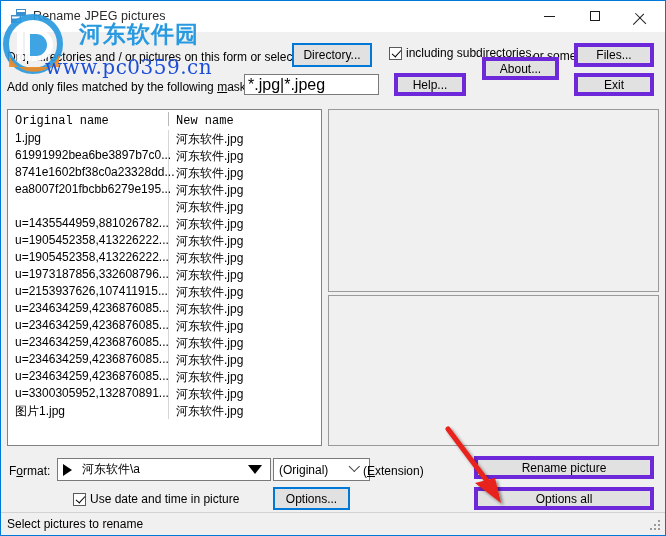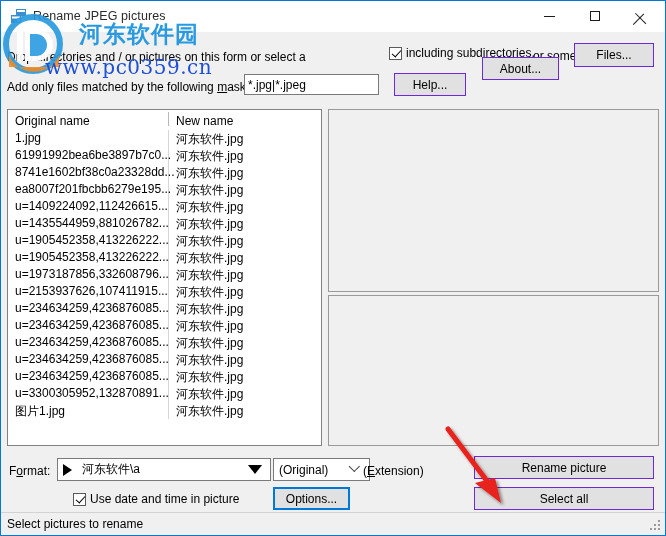--- a/index.html
+++ b/index.html
@@ -86,21 +86,21 @@
     position: absolute;
     font-size: 12px;
     color: #000000;
     white-space: nowrap;
   }
   .lbl u { text-decoration: underline; }
 
   .btn {
     position: absolute;
     background: #e1e1e1;
-    border: 1px solid #6d28d9;
+    border: 4px solid #6d28d9;
     box-sizing: border-box;
     font-family: "Liberation Sans", sans-serif;
     font-size: 12px;
     color: #000000;
     display: flex;
     align-items: center;
     justify-content: center;
     cursor: default;
     padding: 0;
     line-height: 1;
@@ -108,21 +108,21 @@
   .btn.focus {
     border: 2px solid #0078d7;
   }
 
   .textbox {
     position: absolute;
     background: #ffffff;
     border: 1px solid #7a7a7a;
     box-sizing: border-box;
     font-family: "Liberation Sans", sans-serif;
-    font-size: 12px;
+    font-size: 16px;
     color: #000000;
     padding: 0 1px 0 3px;
     display: flex;
     align-items: center;
     outline: none;
   }
 
   .chk-wrap {
     position: absolute;
     display: flex;
@@ -153,20 +153,21 @@
   .listbox {
     position: absolute;
     background: #ffffff;
     border: 1px solid #828282;
     box-sizing: border-box;
     overflow: hidden;
   }
   .list-header {
     position: relative;
     height: 20px;
+    font-family: Liberation Mono, monospace;
   }
   .hdr-cell {
     position: absolute;
     top: 4px;
     font-size: 12px;
     color: #000;
     white-space: nowrap;
   }
   .row {
     position: relative;
@@ -329,38 +330,40 @@
     </div>
     <div class="win-btn win-close">
       <div class="glyph-close"></div>
     </div>
   </div>
 
   <div class="toppanel">
 
     <div class="lbl" style="left:6px; top:18px;">Drop directories and / or pictures on this form or select a</div>
 
+    <div class="btn focus" style="left:291px; top:11px; width:80px; height:24px;">Directory...</div>
 
     <div class="chk-wrap" style="left:388px; top:14px;">
       <span class="chk-box checked"></span>
       <span>including subdirectories,</span>
     </div>
 
     <div class="lbl" style="left:532px; top:17px;">or some</div>
 
     <div class="btn" style="left:573px; top:11px; width:80px; height:24px;">Files...</div>
 
     <div class="lbl" style="left:6px; top:48px;">
       <span>Add only files matched by the following </span><u>m</u><span>ask(s) :</span>
     </div>
 
     <div class="textbox" style="left:243px; top:42px; width:135px; height:21px;">*.jpg|*.jpeg</div>
 
     <div class="btn" style="left:393px; top:41px; width:72px; height:23px;">Help...</div>
     <div class="btn" style="left:481px; top:25px; width:77px; height:23px;">About...</div>
+    <div class="btn" style="left:573px; top:41px; width:80px; height:23px;">Exit</div>
   </div>
 
   <div class="listbox" style="left:6px; top:108px; width:315px; height:337px;">
     <div class="list-header">
       <div class="hdr-cell" style="left:7px;">Original name</div>
       <div class="hdr-cell" style="left:168px;">New name</div>
       <div class="hdr-sep"></div>
     </div>
     <div id="list-rows">
         <div class="row">
@@ -378,21 +381,20 @@
           <div class="cell-orig">8741e1602bf38c0a23328dd...</div>
           <div class="cell-new">河东软件.jpg</div>
         </div>
         <div class="row">
           <div class="col-sep"></div>
           <div class="cell-orig">ea8007f201fbcbb6279e195...</div>
           <div class="cell-new">河东软件.jpg</div>
         </div>
         <div class="row">
           <div class="col-sep"></div>
-          <div class="cell-orig">u=1409224092,112426615...</div>
           <div class="cell-new">河东软件.jpg</div>
         </div>
         <div class="row">
           <div class="col-sep"></div>
           <div class="cell-orig">u=1435544959,881026782...</div>
           <div class="cell-new">河东软件.jpg</div>
         </div>
         <div class="row">
           <div class="col-sep"></div>
           <div class="cell-orig">u=1905452358,413226222...</div>
@@ -474,21 +476,21 @@
   </div>
 
   <div class="chk-wrap" style="left:72px; top:491px;">
     <span class="chk-box checked"></span>
     <span>Use date and time in picture</span>
   </div>
 
   <div class="btn focus" style="left:272px; top:486px; width:77px; height:23px;">Options...</div>
 
   <div class="btn" style="left:473px; top:455px; width:180px; height:23px;">Rename picture</div>
-  <div class="btn" style="left:473px; top:486px; width:180px; height:23px;">Select all</div>
+  <div class="btn" style="left:473px; top:486px; width:180px; height:23px;">Options all</div>
 
   <div class="statusbar">
     <div class="status-text">Select pictures to rename</div>
     <svg class="grip" viewBox="0 0 12 12">
       <g fill="#9a9a9a">
         <rect x="8" y="8" width="2" height="2"></rect>
           <rect x="4" y="8" width="2" height="2"></rect>
         <rect x="0" y="8" width="2" height="2"></rect>
           <rect x="8" y="4" width="2" height="2"></rect>
         <rect x="4" y="4" width="2" height="2"></rect>

